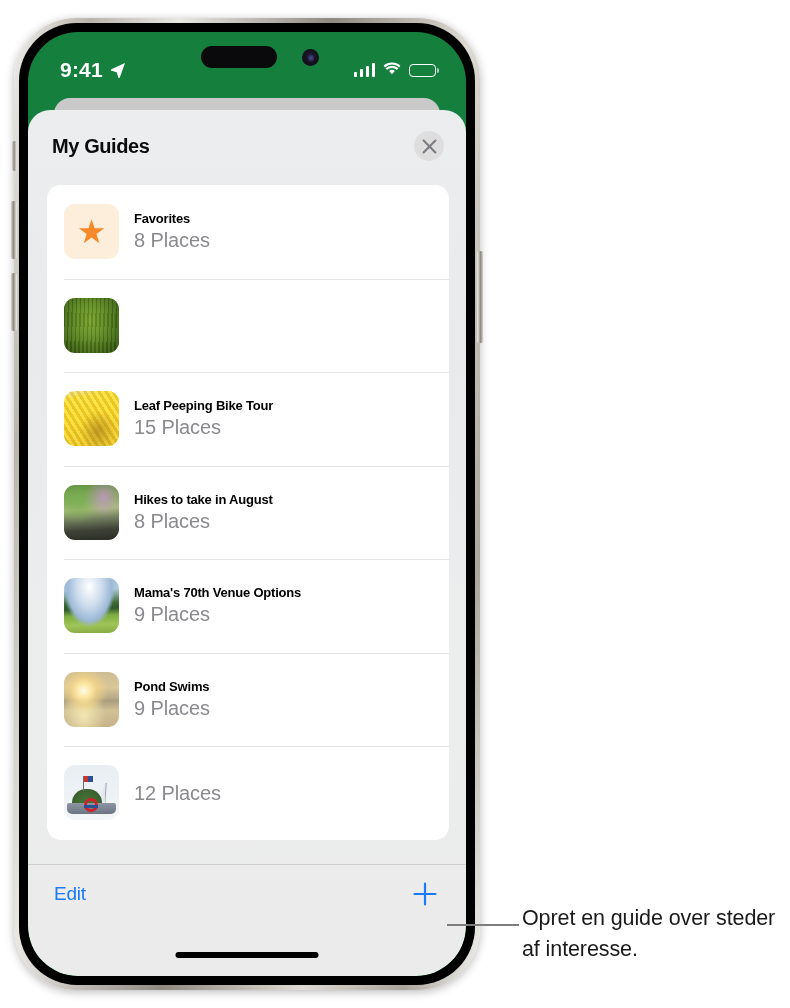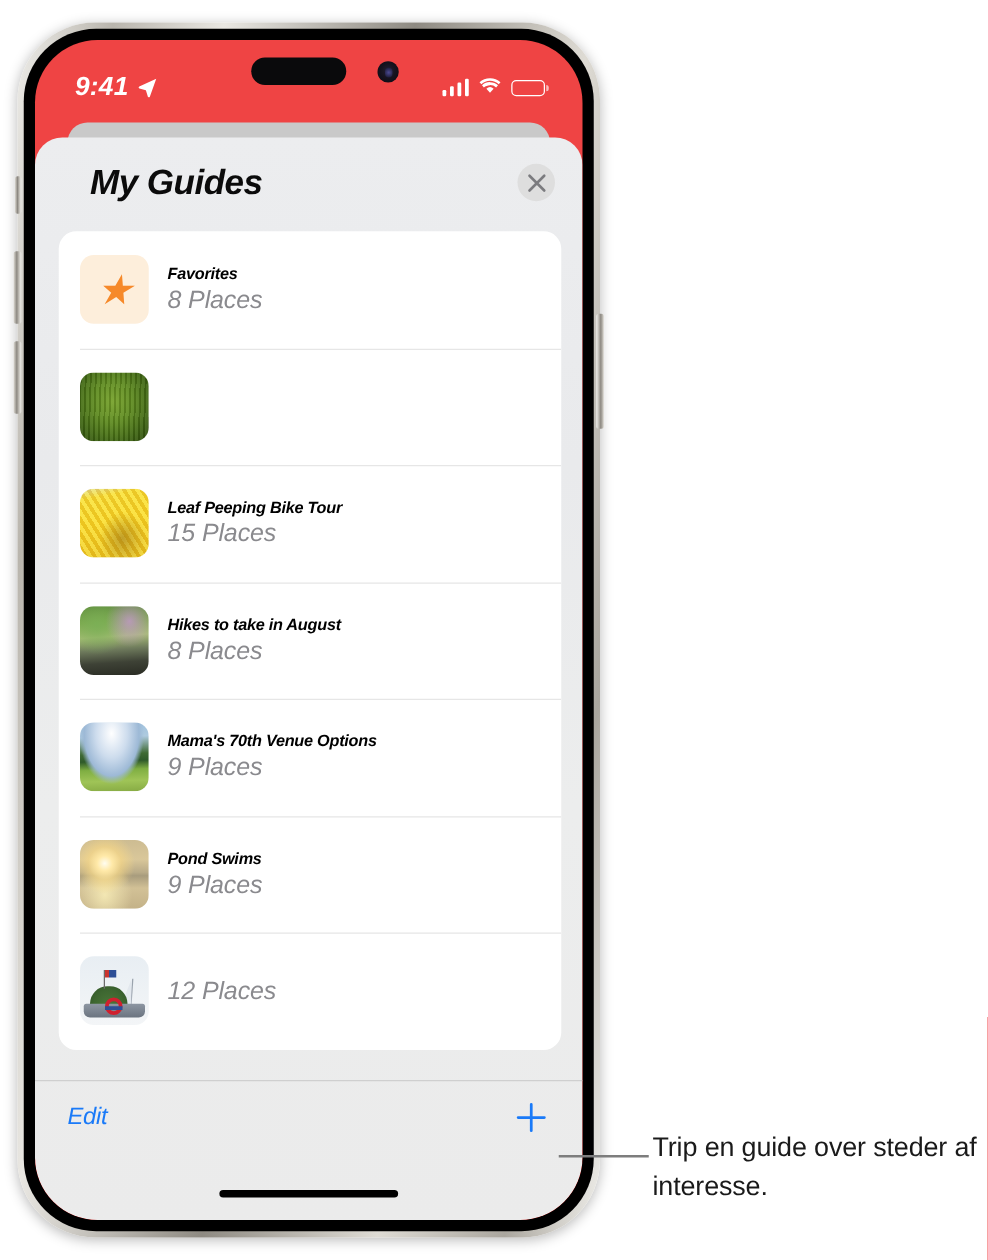--- a/index.html
+++ b/index.html
@@ -30,24 +30,23 @@
     height: 100%;
     border-radius: 58px;
     background: #000;
     padding: 9px;
     position: relative;
   }
   #phone-screen {
     width: 100%;
     height: 100%;
     border-radius: 50px;
-    background: #ef4444;
+    background: #15803d;
     overflow: hidden;
     position: relative;
-    font-style: italic;
   }
 
   
   .side-btn {
     position: absolute;
     background: linear-gradient(90deg,#d9d6cf,#8d8982 40%,#cbc8c1 75%,#f0efec);
     border-radius: 2px;
   }
   #btn-silent  { left: -7px; top: 118px; width: 5px; height: 30px; }
   #btn-vol-up  { left: -8px; top: 178px; width: 6px; height: 58px; }
@@ -149,25 +148,24 @@
 
   
   #sheet-header {
     height: 72px;
     display: flex;
     align-items: center;
     padding: 0 22px 0 24px;
     flex-shrink: 0;
   }
   #sheet-title {
-    font-size: 28px;
+    font-size: 20px;
     font-weight: bold;
     color: #0b0b0b;
     letter-spacing: -0.4px;
-    margin-left: 20px;
   }
   #close-button {
     margin-left: auto;
     width: 30px; height: 30px;
     border-radius: 50%;
     background: #dedede;
     display: flex;
     align-items: center;
     justify-content: center;
     cursor: pointer;
@@ -480,13 +478,13 @@
         </div>
 
         <div id="home-indicator"></div>
       </div>
 
     </div>
   </div>
 </div>
 
 <div id="callout-line"></div>
-<div id="callout-text">Trip en guide over steder af interesse.</div>
+<div id="callout-text">Opret en guide over steder af interesse.</div>
 
 </body></html>

